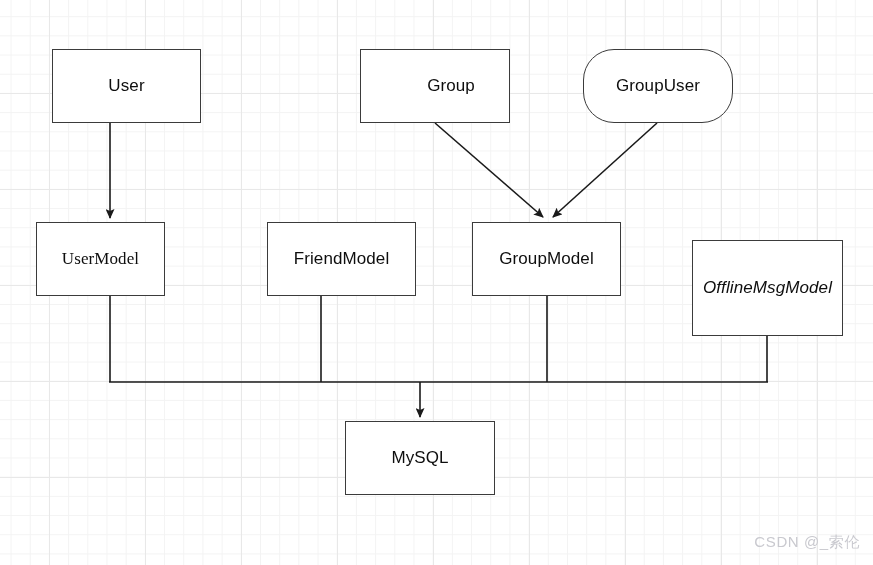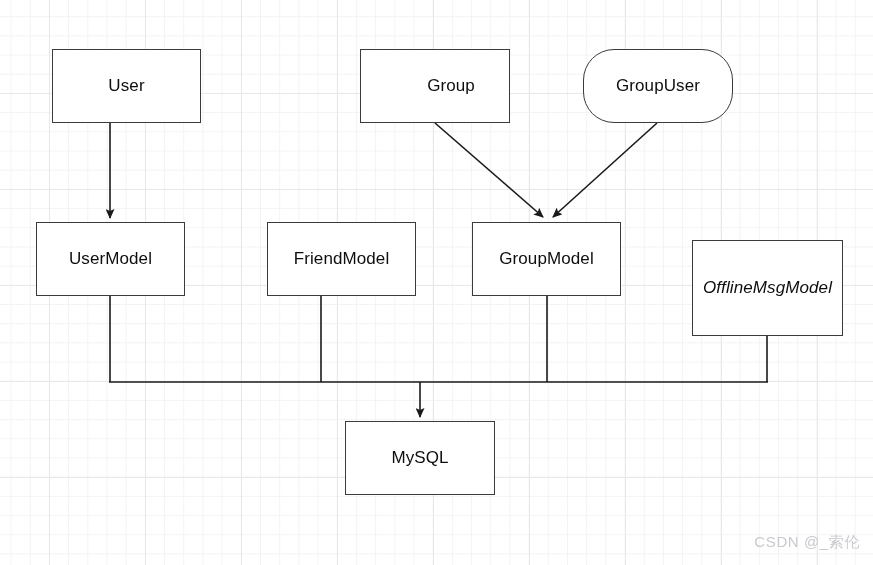--- a/index.html
+++ b/index.html
@@ -96,21 +96,21 @@
   </div>
 
   <div class="node" style="left:360px; top:49px; width:150px; height:74px;padding-left:32px;">
     <span>Group</span>
   </div>
 
   <div class="node" style="left:583px; top:49px; width:150px; height:74px;border-radius:31px;">
     <span>GroupUser</span>
   </div>
 
-  <div class="node" style="left:36px; top:222px; width:149px; height:74px;">
+  <div class="node" style="left:36px; top:222px; width:129px; height:74px;font-family:Liberation Serif, serif;">
     <span>UserModel</span>
   </div>
 
   <div class="node" style="left:247px; top:222px; width:149px; height:74px;margin-left:20px;">
     <span>FriendModel</span>
   </div>
 
   <div class="node" style="left:472px; top:222px; width:149px; height:74px;justify-content:center;">
     <span>GroupModel</span>
   </div>

